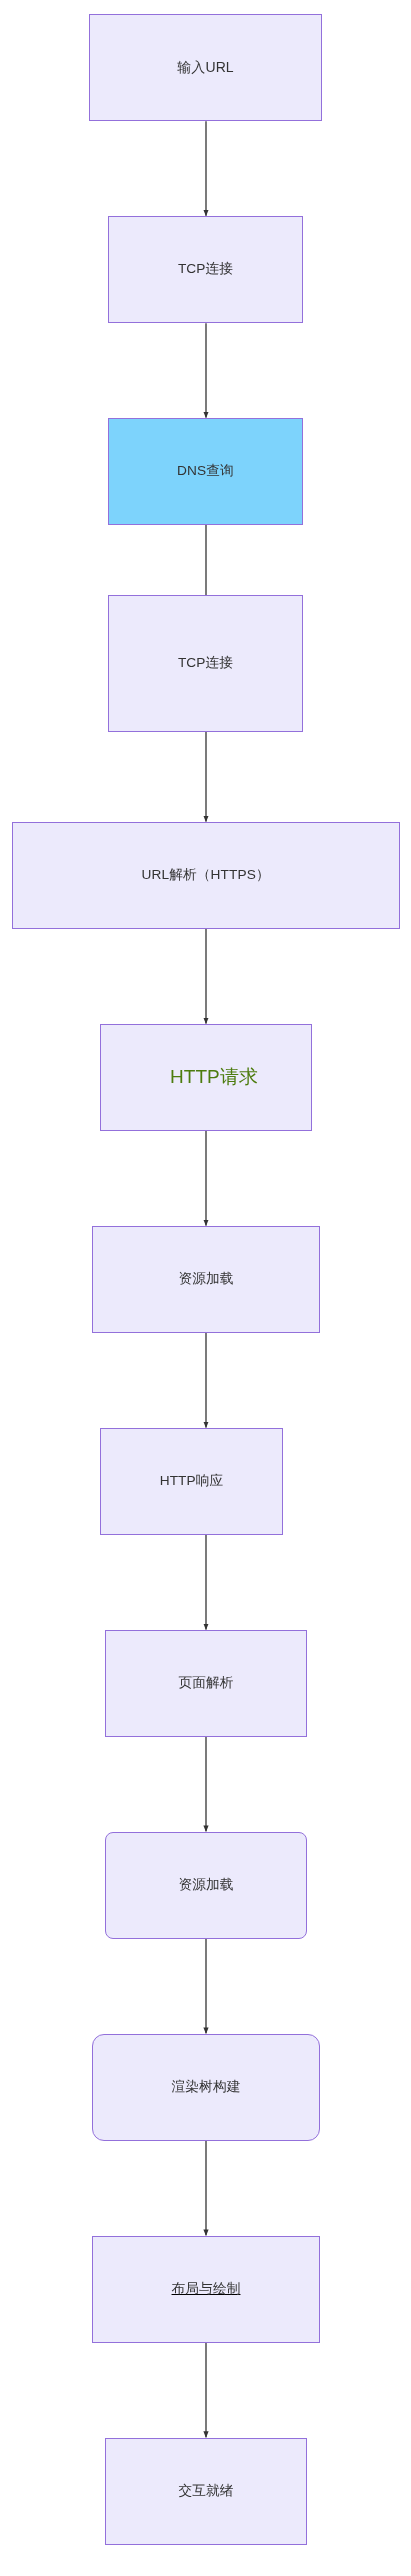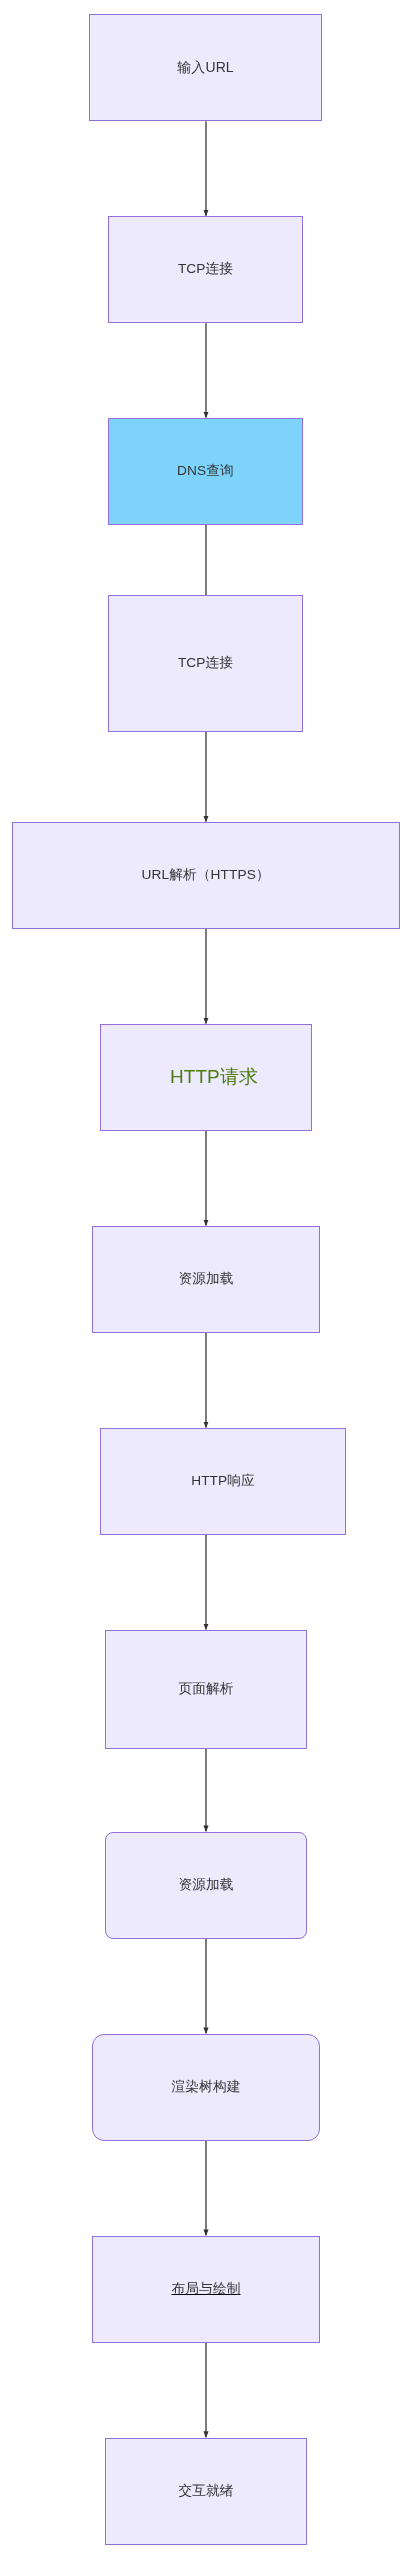--- a/index.html
+++ b/index.html
@@ -88,24 +88,24 @@
       </div>
       <div class="node-box" style="left: 11.7px; top: 822px; width: 388px; height: 107px; background: rgb(236, 234, 252); border-color: rgb(147, 112, 219); border-width: 1.3px;">
         <span class="node-label" style="color: rgb(51, 51, 51); font-size: 13.7px;">URL解析（HTTPS）</span>
       </div>
       <div class="node-box" style="left: 100px; top: 1024px; width: 212px; height: 107px; background: rgb(236, 234, 252); border-color: rgb(147, 112, 219); border-width: 1.3px;">
         <span class="node-label" style="color: #4d7c0f; font-size: 19px; margin-left: 16px;">HTTP请求</span>
       </div>
       <div class="node-box" style="left: 92px; top: 1226px; width: 228px; height: 107px; background: rgb(236, 234, 252); border-color: rgb(147, 112, 219); border-width: 1.3px;">
         <span class="node-label" style="color: rgb(51, 51, 51); font-size: 13.7px;">资源加载</span>
       </div>
-      <div class="node-box" style="left: 100px; top: 1428px; width: 246px; height: 107px; background: rgb(236, 234, 252); border-color: rgb(147, 112, 219); border-width: 1.3px;">
+      <div class="node-box" style="left: 100px; top: 1428px; width: 183px; height: 107px; background: rgb(236, 234, 252); border-color: rgb(147, 112, 219); border-width: 1.3px;">
         <span class="node-label" style="color: rgb(51, 51, 51); font-size: 13.7px;">HTTP响应</span>
       </div>
-      <div class="node-box" style="left: 105px; top: 1630px; width: 202px; height: 119px; background: rgb(236, 234, 252); border-color: rgb(147, 112, 219); border-width: 1.3px;">
+      <div class="node-box" style="left: 105px; top: 1630px; width: 202px; height: 107px; background: rgb(236, 234, 252); border-color: rgb(147, 112, 219); border-width: 1.3px;">
         <span class="node-label" style="color: rgb(51, 51, 51); font-size: 13.7px;">页面解析</span>
       </div>
       <div class="node-box" style="left: 105px; top: 1832px; width: 202px; height: 107px; background: rgb(236, 234, 252); border-color: rgb(147, 112, 219); border-width: 1.3px; border-radius: 8px;">
         <span class="node-label" style="color: rgb(51, 51, 51); font-size: 13.7px;">资源加载</span>
       </div>
       <div class="node-box" style="left: 92px; top: 2034px; width: 228px; height: 107px; background: rgb(236, 234, 252); border-color: rgb(147, 112, 219); border-width: 1.3px; border-radius: 12px;">
         <span class="node-label" style="color: rgb(51, 51, 51); font-size: 13.7px;">渲染树构建</span>
       </div>
       <div class="node-box" style="left: 92px; top: 2236px; width: 228px; height: 107px; background: rgb(236, 234, 252); border-color: rgb(147, 112, 219); border-width: 1.3px; text-decoration: underline;">
         <span class="node-label" style="color: rgb(51, 51, 51); font-size: 13.7px;">布局与绘制</span>

